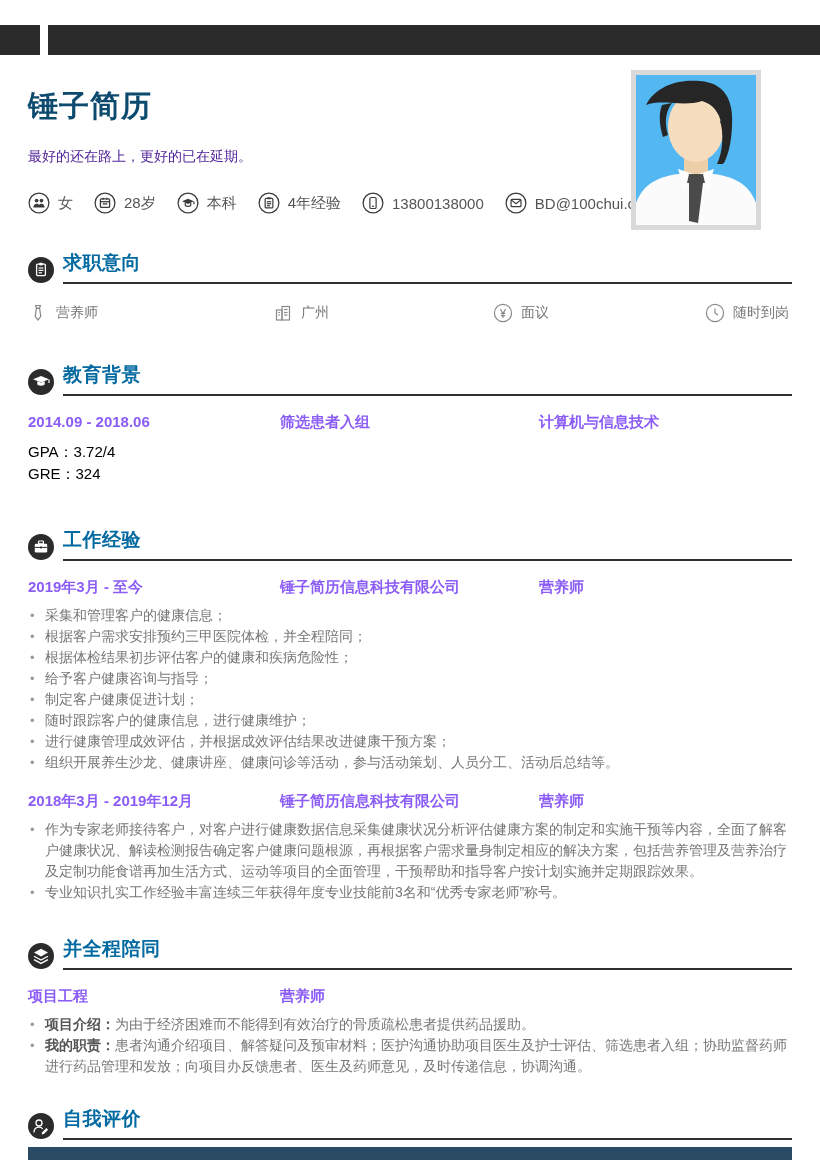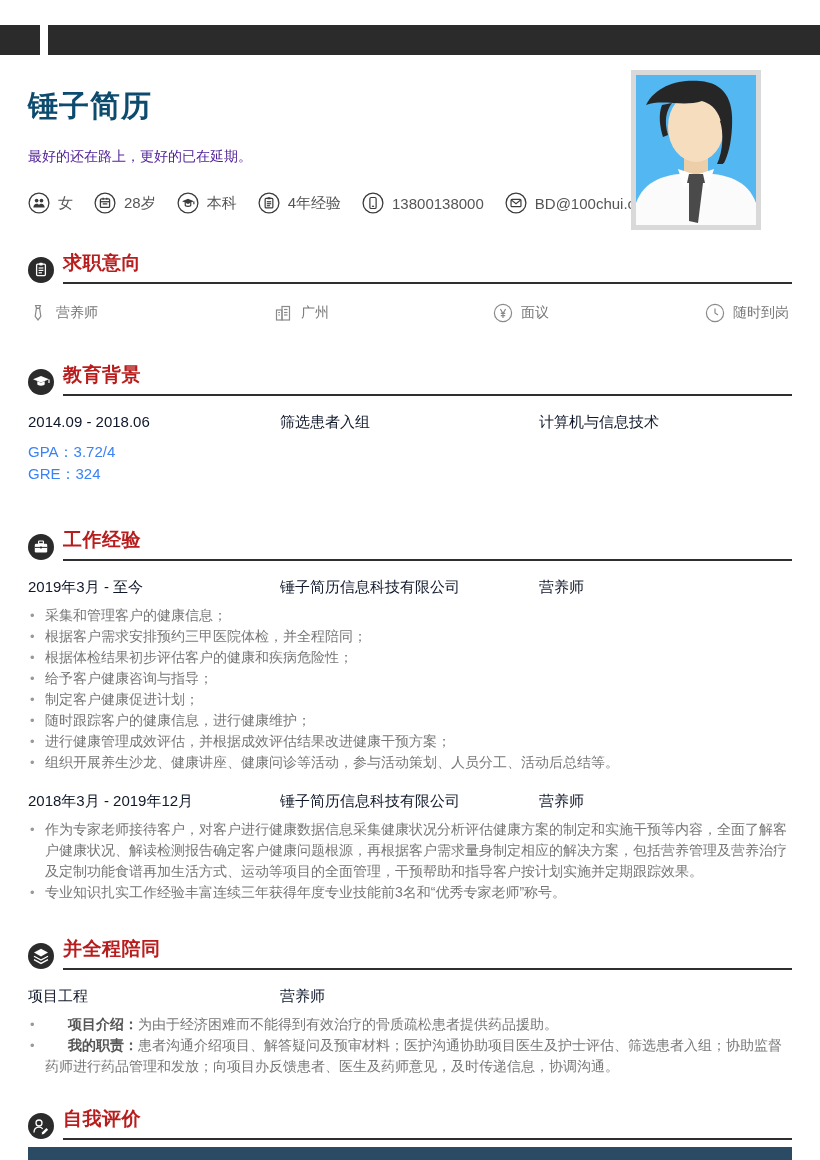--- a/index.html
+++ b/index.html
@@ -28,40 +28,40 @@
     position:absolute; left:631px; top:15px; width:130px; height:160px;
     border:5px solid #d9d9d9; background:#53b7f2;
   }
   .photo svg { display:block; }
 
   .section { margin-top:0; }
   .sec-head { display:flex; align-items:flex-end; }
   .sec-icon { width:26px; height:26px; flex:0 0 26px; margin-bottom:1px; }
   .sec-icon svg { display:block; }
   .sec-rule { flex:1; margin-left:9px; border-bottom:2px solid #2f2f2f; padding-bottom:6px; }
-  .sec-title { font-size:19px; font-weight:700; color:#b91c1c; letter-spacing:0.5px;margin-top:6px; }
+  .sec-title { font-size:19px; font-weight:700; color:#0369a1; letter-spacing:0.5px;margin-top:6px; }
 
   .intent-row { display:grid; grid-template-columns:245px 220px 212px 1fr; margin-top:19px; }
   .intent-item { display:flex; align-items:center; color:#777; font-size:14px; }
   .intent-item .ic { margin-right:8px; display:inline-flex; }
 
   .grid3 { display:grid; grid-template-columns:252px 259px 1fr; }
-  .row-bold { font-size:15px; font-weight:400; color:#0f172a; }
-
-  .edu-extra { margin-top:9px; font-size:15px; color:#3b82f6; line-height:22px; }
+  .row-bold { font-size:15px; font-weight:700; color:#8b5cf6; }
+
+  .edu-extra { margin-top:9px; font-size:15px; color:#000000; line-height:22px; }
 
   ul.bullets { list-style:none; margin-top:8px; }
   ul.bullets li {
     position:relative; padding-left:17px; font-size:14px; color:#777;
     line-height:21px; margin-top:0;
   }
   ul.bullets li::before {
     content:"•"; position:absolute; left:2px; top:0; color:#999; font-size:13px;
   }
-  .blabel { font-weight:700; color:#555;margin-left:23px; }
+  .blabel { font-weight:700; color:#555; }
 
   .eval-text { margin-top:15px; font-size:14px; color:#666; line-height:23px; text-align:justify; }
 
   
   .s-intent { margin-top:36px; }
   .s-edu    { margin-top:39px; }
   .s-work   { margin-top:42px; }
   .s-proj   { margin-top:33px; }
   .s-eval   { margin-top:29px; }
   .job { margin-top:17px; }

